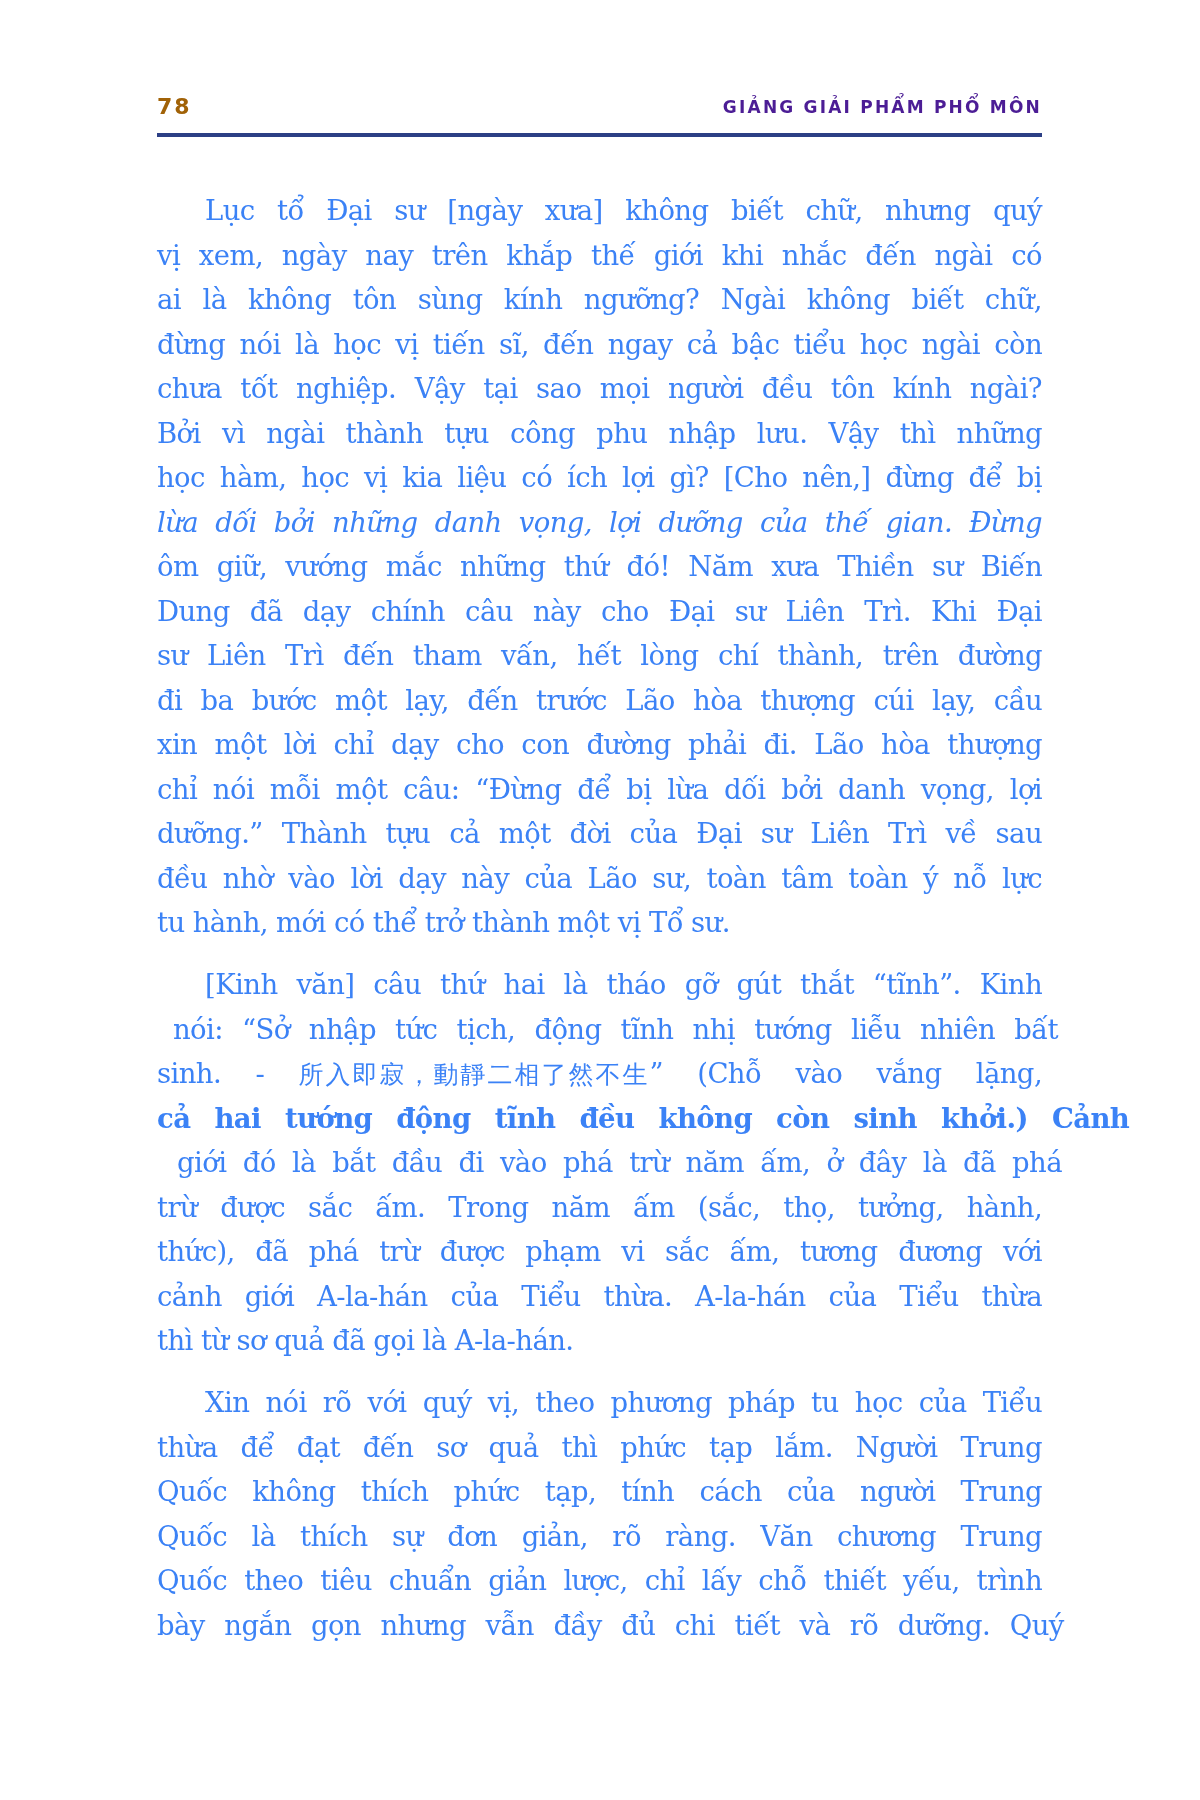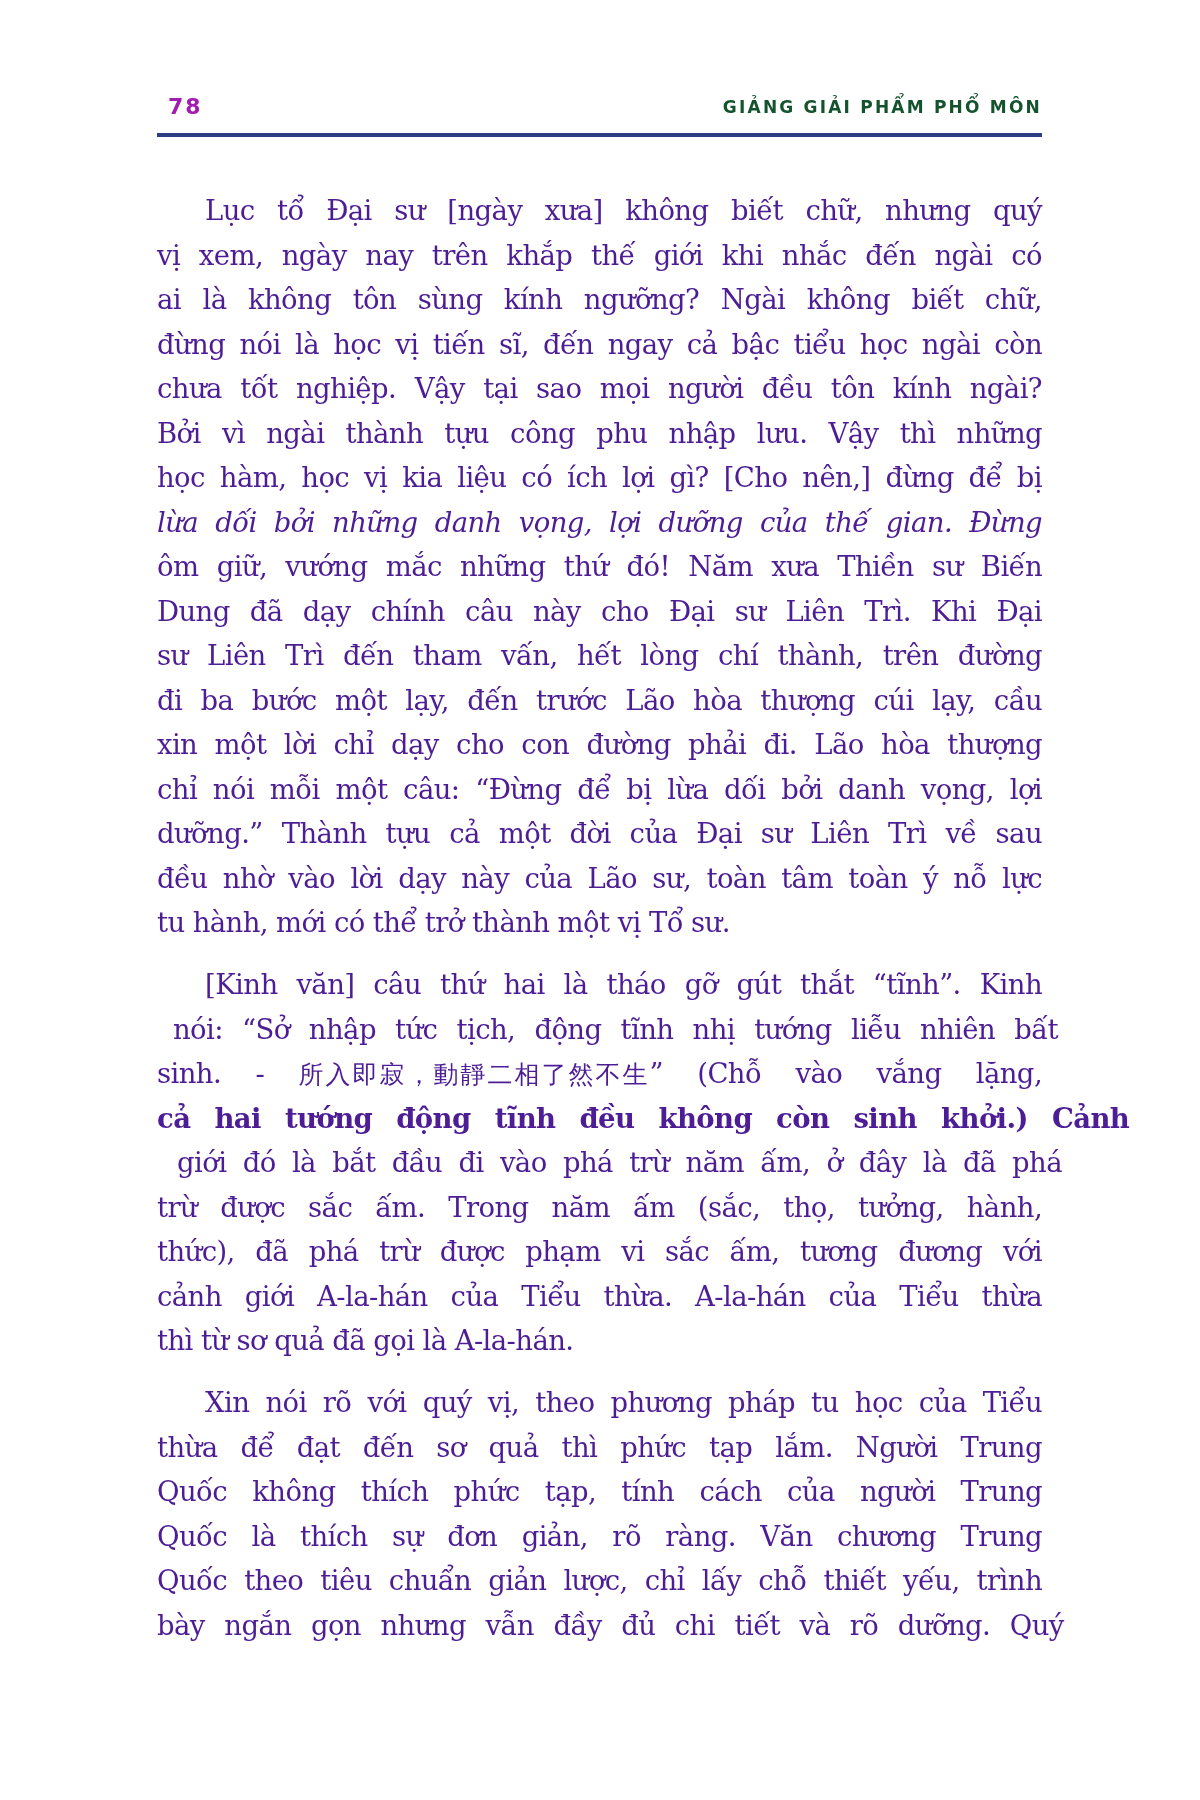--- a/index.html
+++ b/index.html
@@ -15,58 +15,58 @@
   }
   .page-header {
     position: absolute;
     left: 157px;
     top: 94px;
     width: 885px;
     height: 26px;
   }
   .page-number {
     position: absolute;
-    left: 11px;
+    left: 0;
     top: 0;
     font-family: "DejaVu Sans", sans-serif;
     font-weight: bold;
     font-size: 22px;
     letter-spacing: 2px;
     line-height: 26px;
-    color: #a21caf;
+    color: #a16207;
   }
   .running-title {
     position: absolute;
     right: 0;
     top: 1px;
     font-family: "DejaVu Sans", sans-serif;
     font-weight: bold;
     font-size: 17px;
     letter-spacing: 2.2px;
     line-height: 24px;
-    color: #14532d;
+    color: #4c1d95;
     white-space: nowrap;
   }
   .header-rule {
     position: absolute;
     left: 157px;
     top: 133px;
     width: 885px;
     height: 4px;
     background: #2c3f85;
   }
   .body-text {
     position: absolute;
     left: 157px;
     top: 188px;
     width: 885px;
     font-family: "DejaVu Serif", serif;
     font-size: 27.5px;
     line-height: 44.5px;
-    color: #4c1d95;
+    color: #3b82f6;
   }
   .line {
     display: block;
     text-align: justify;
     text-align-last: justify;
     white-space: nowrap;
     height: 44.5px;
     overflow: visible;
   }
   .line.first {

